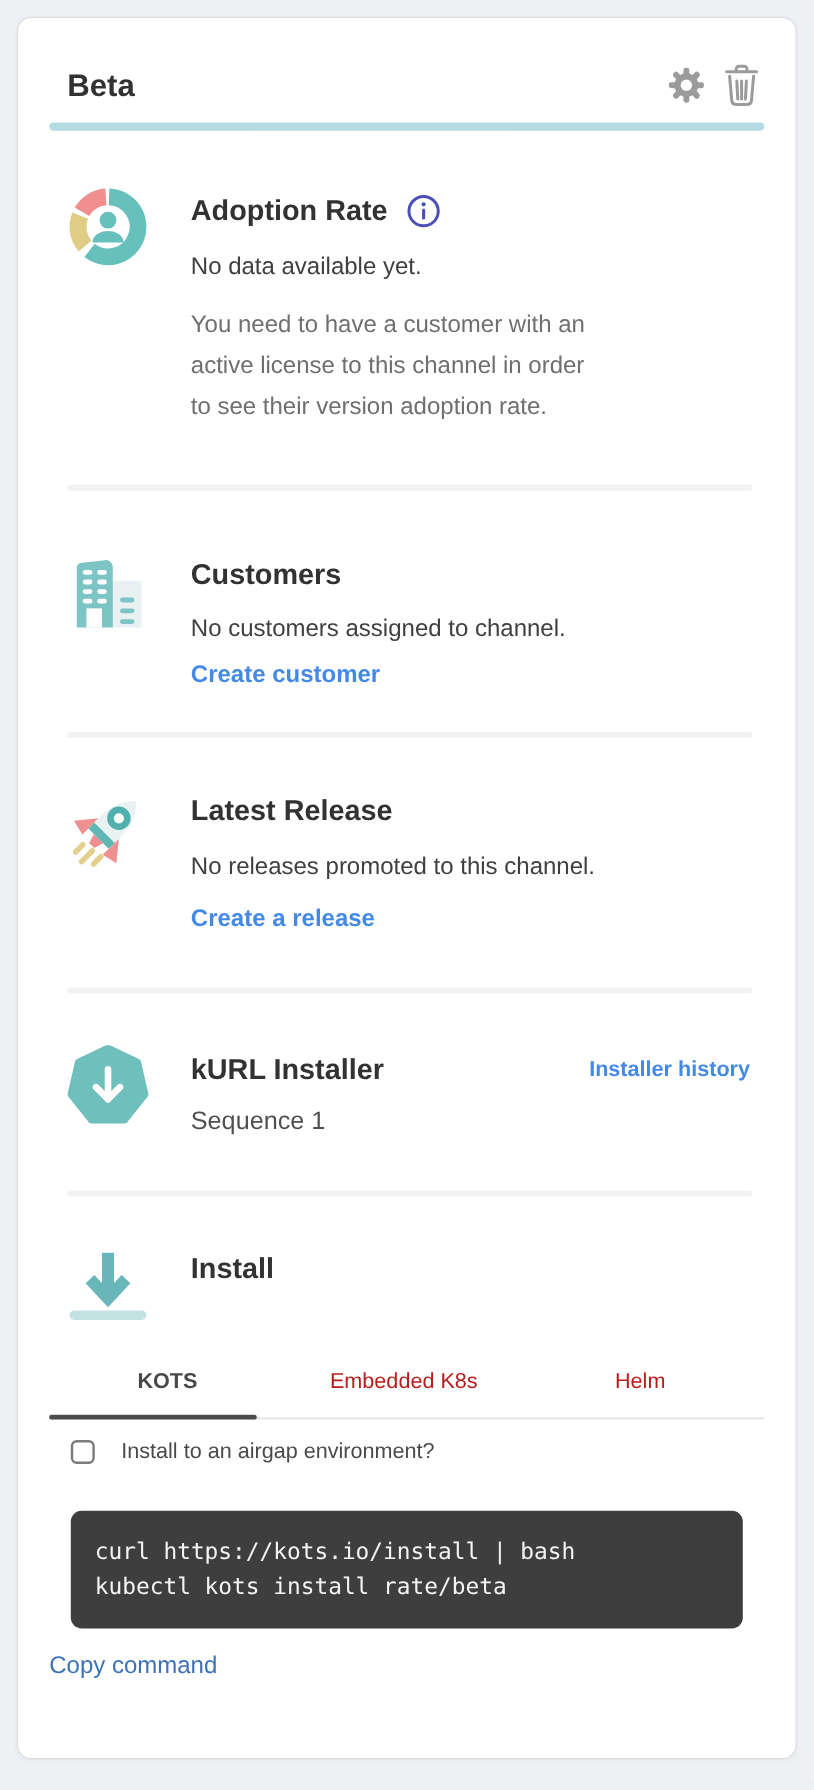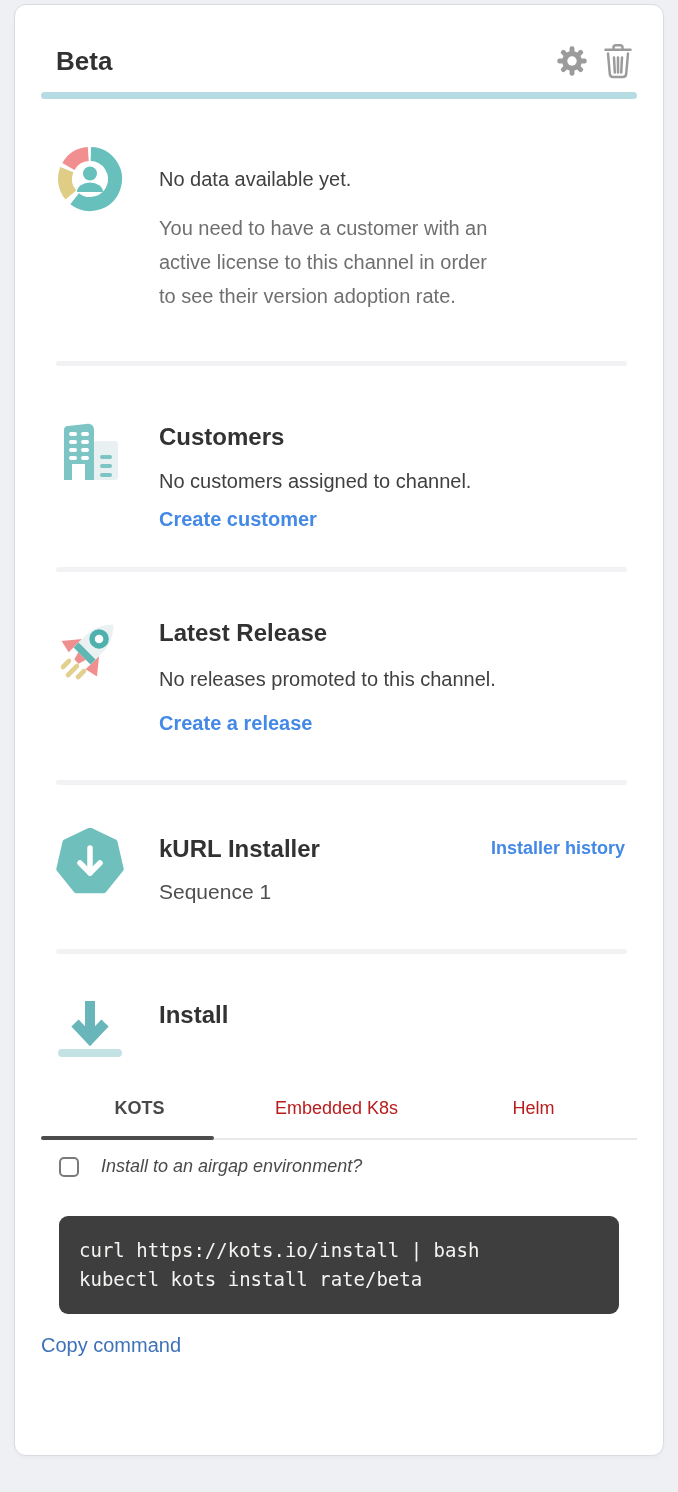--- a/index.html
+++ b/index.html
@@ -5,21 +5,21 @@
   * { box-sizing: border-box; margin: 0; padding: 0; }
   html,body { width: 678px; height: 1492px; }
   body {
     background: #eef0f3;
     font-family: "Liberation Sans", sans-serif;
     color: #323232;
     position: relative;
   }
   .card {
     position: absolute;
-    left: 14px; top: 4px;
+    left: 14px; top: 14px;
     width: 650px; height: 1452px;
     background: #ffffff;
     border: 1px solid #d9dce1;
     border-radius: 12px;
     padding: 39px 26px 0 26px;
     overflow: hidden;
     box-shadow: 0 2px 4px rgba(0,0,0,0.03);
   }
   
   .card-header {
@@ -79,21 +79,21 @@
     width: 197px; text-align: center; font-size: 18px; color: #b91c1c;
     padding-bottom: 19px; position: relative; cursor: pointer;
   }
   .tab.active { color: #484848; font-weight: 700; }
   .tab.active::after {
     content: ""; position: absolute; left: 0; right: 24px; bottom: -2px;
     height: 4px; background: #4c4c4c; border-radius: 2px;
   }
 
   
-  .airgap-row { margin-top: 16px; padding-left: 18px; display: flex; align-items: center; gap: 22px; font-style: italic; }
+  .airgap-row { margin-top: 16px; padding-left: 18px; display: flex; align-items: center; gap: 22px; }
   .checkbox {
     width: 20px; height: 20px; border: 2px solid #7a7a7a; border-radius: 5px;
     background: #fff; cursor: pointer; flex: 0 0 20px;
   }
   .airgap-label { font-size: 18px; color: #4a4a4a; }
 
   
   .code-block {
     margin-top: 39px; margin-left: 18px; width: 560px;
     background: #3e3e3e; border-radius: 9px; padding: 20px 20px;
@@ -152,20 +152,30 @@
     <div class="sec-icon">
       <svg width="68" height="68" viewBox="0 0 68 68" fill="none">
         <path d="M34.87 9.02 A25 25 0 1 1 18.61 53.70" stroke="#68c0bd" stroke-width="14"></path>
         <path d="M14.85 50.07 A25 25 0 0 1 10.82 24.64" stroke="#e0cd85" stroke-width="14"></path>
         <path d="M12.35 21.5 A25 25 0 0 1 32.26 9.06" stroke="#f18f90" stroke-width="14"></path>
         <circle cx="34" cy="28.5" r="7" fill="#68c0bd"></circle>
         <path d="M21 47 a13 9.5 0 0 1 26 0 Z" fill="#68c0bd"></path>
       </svg>
     </div>
     <div class="sec-body">
+      <div class="title-row">
+        <h2 class="sec-title">Adoption Rate</h2>
+        <span style="display:inline-flex;">
+          <svg width="28" height="28" viewBox="0 0 28 28">
+            <circle cx="14" cy="14" r="12.2" fill="none" stroke="#4a50b5" stroke-width="2.5"></circle>
+            <circle cx="14" cy="8.3" r="1.7" fill="#4a50b5"></circle>
+            <rect x="12.7" y="11.8" width="2.6" height="9.2" rx="1.3" fill="#4a50b5"></rect>
+          </svg>
+        </span>
+      </div>
       <p class="muted">No data available yet.</p>
       <div class="hint">
         <div>You need to have a customer with an</div>
         <div>active license to this channel in order</div>
         <div>to see their version adoption rate.</div>
       </div>
     </div>
   </div>
 
   <div class="divider div-1"></div>

